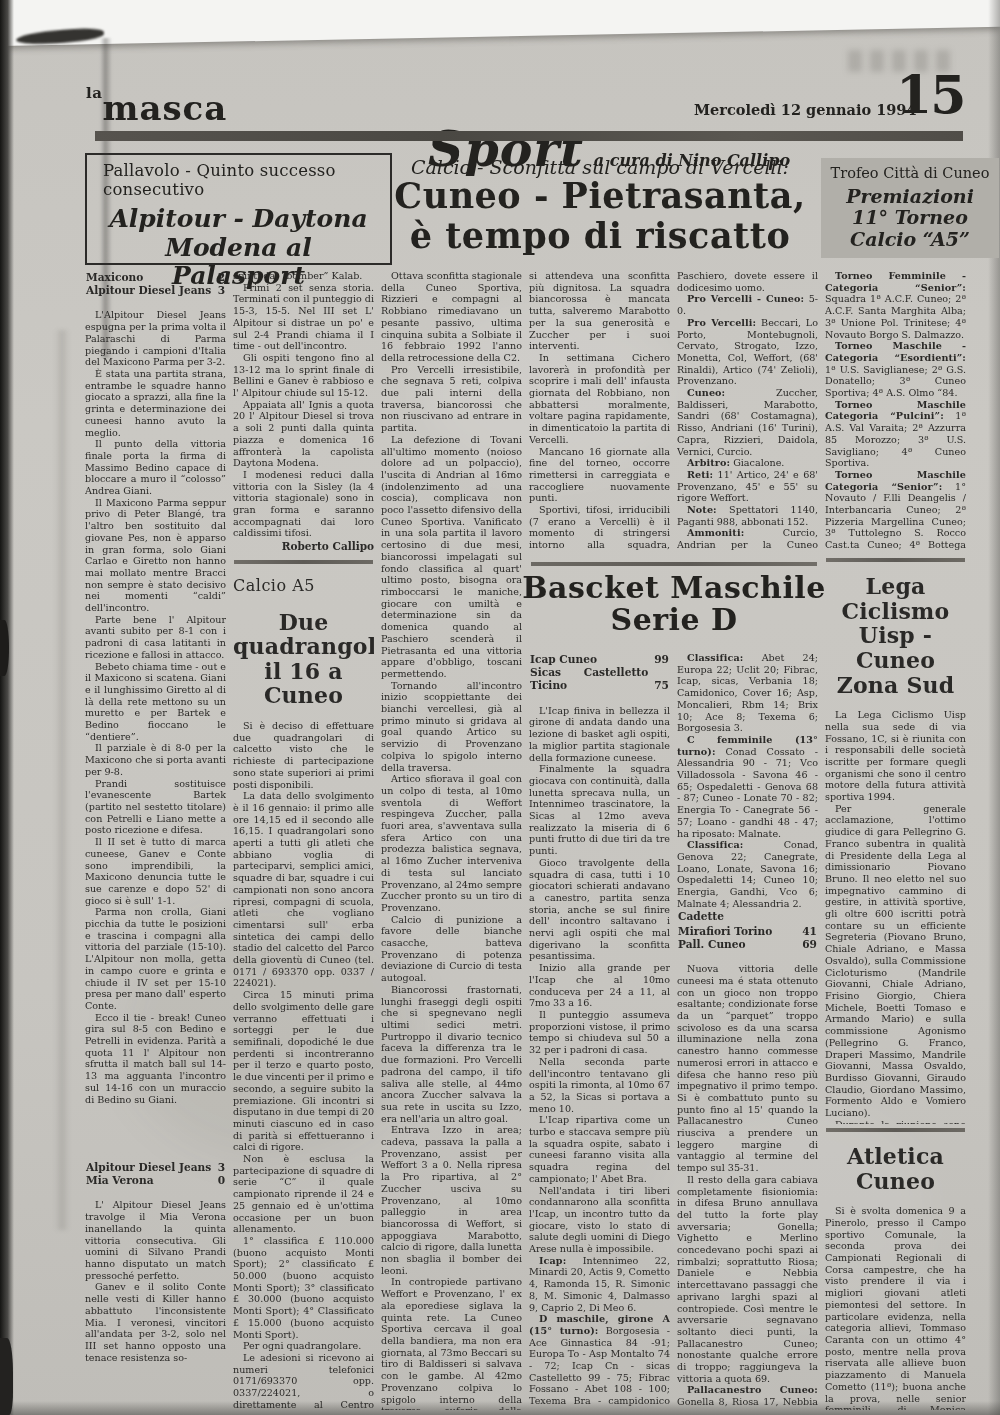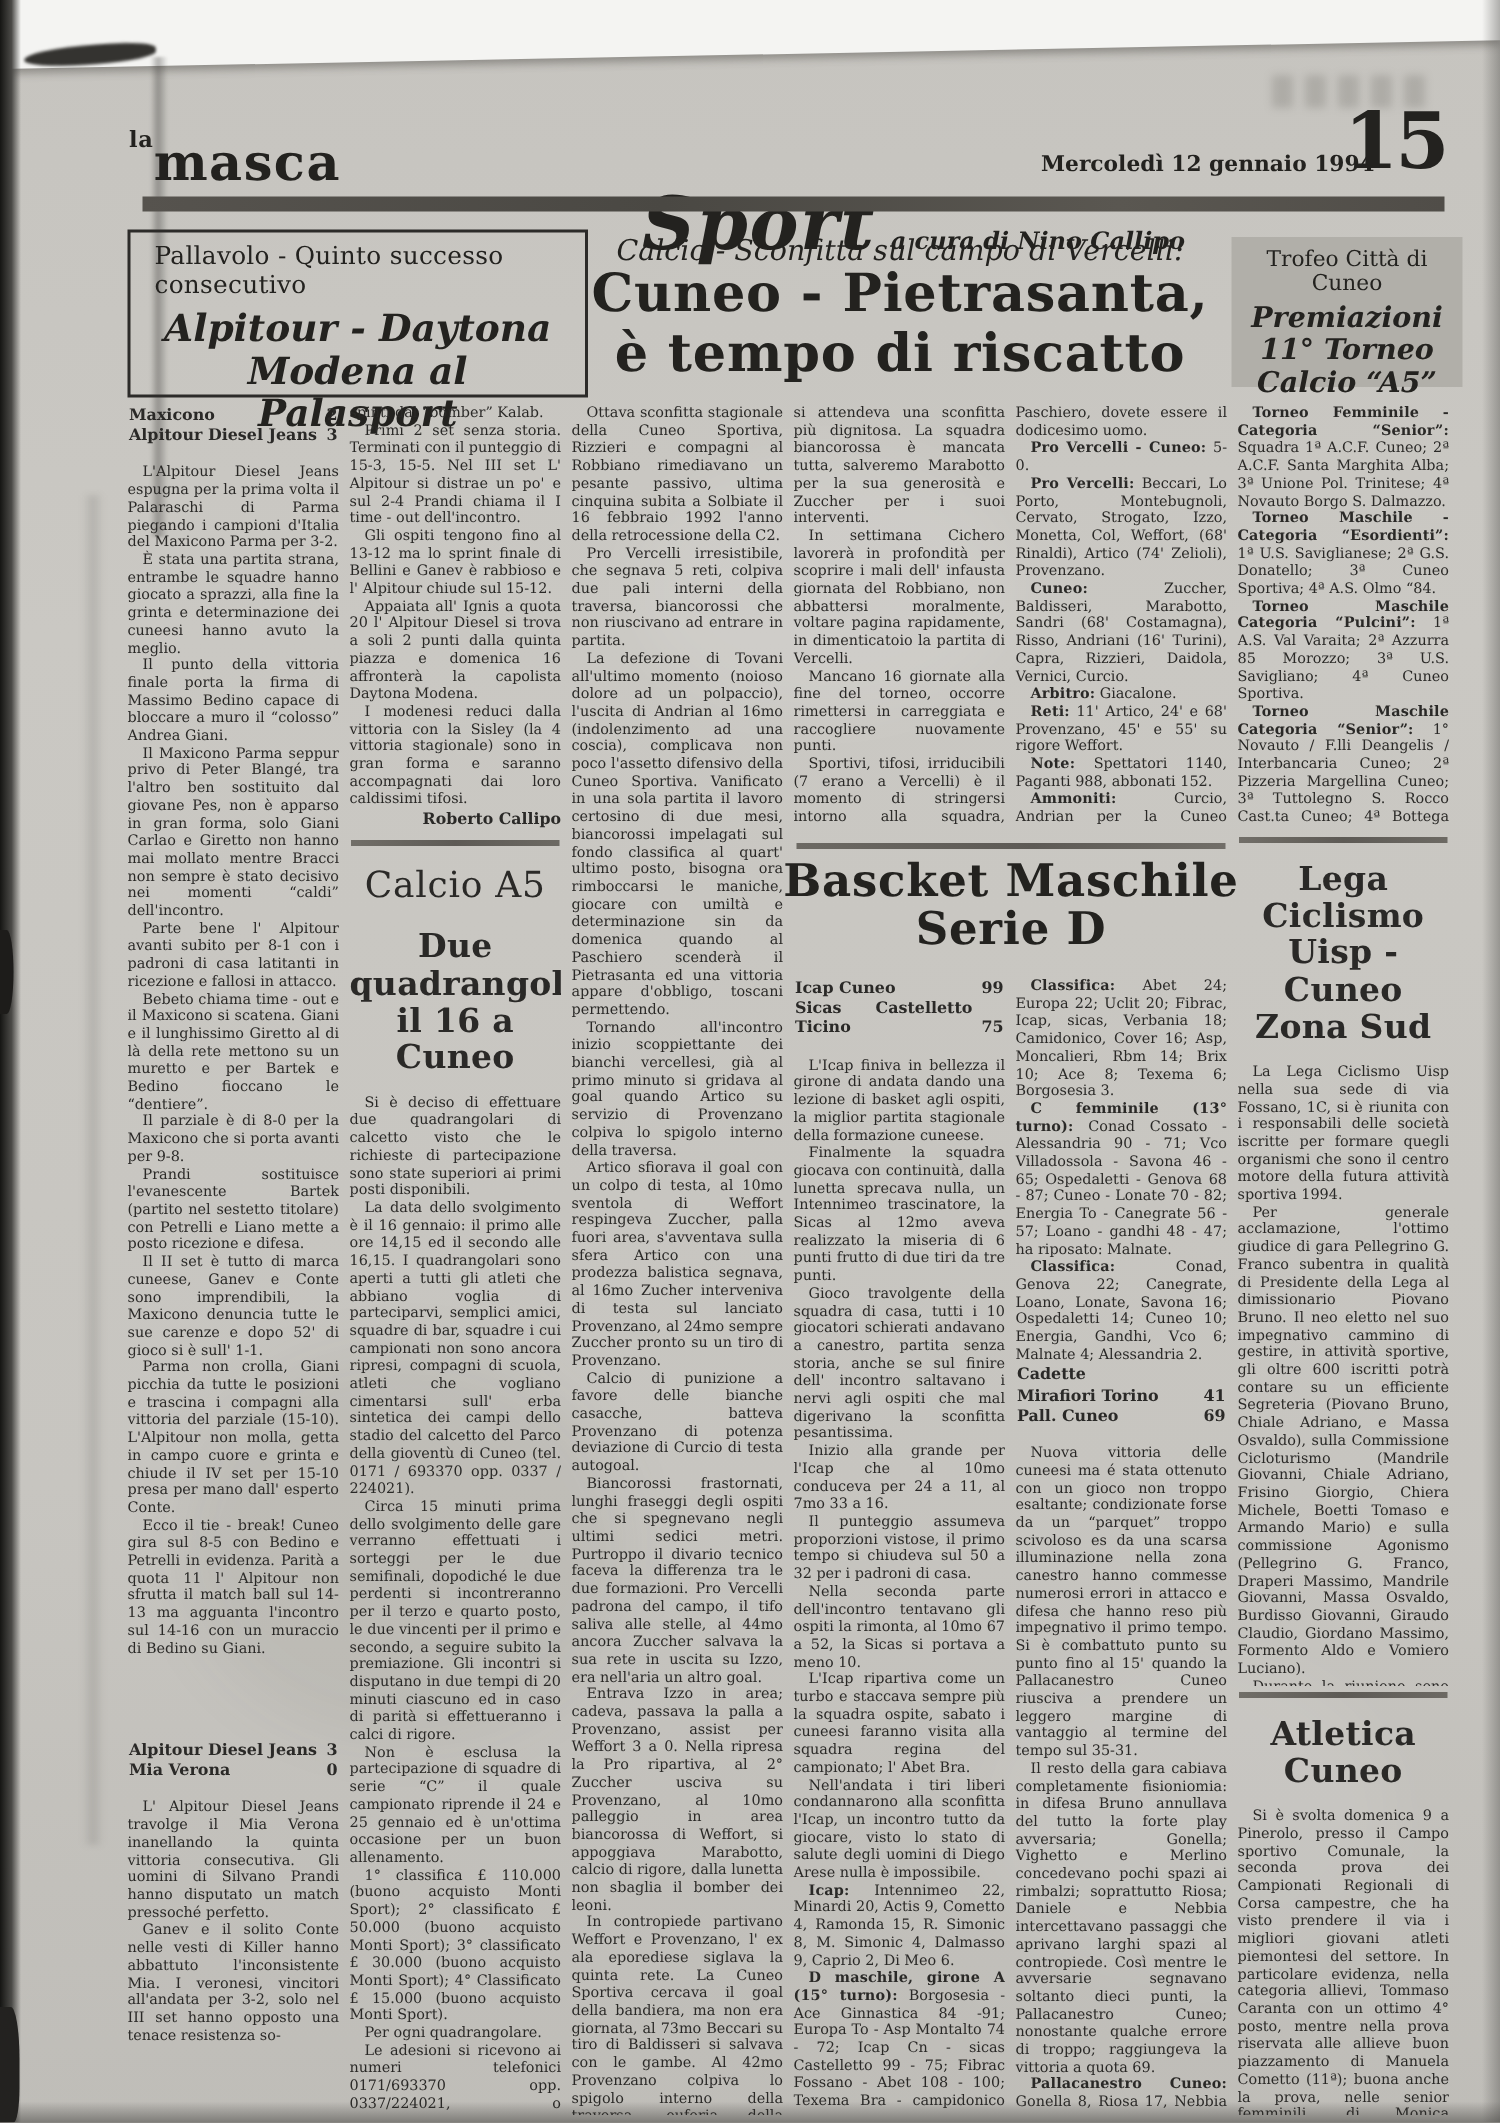--- a/index.html
+++ b/index.html
@@ -28,35 +28,35 @@
   #masthead .sub{font-size:16px;font-weight:bold;font-style:italic;}
   #dateline{position:absolute;left:694px;top:101px;font-size:14.5px;font-weight:bold;}
   #pageno{position:absolute;left:896px;top:64px;font-size:52px;font-weight:bold;letter-spacing:-2px;}
   #header-bar{position:absolute;left:95px;top:131px;width:868px;height:10px;background:linear-gradient(90deg,#56534e,#4a4843 40%,#5a5751 75%,#504d48);}
   
   #volley-box{position:absolute;left:85px;top:153px;width:287px;height:102px;border:2px solid #2c2b29;padding:6px 8px 0;text-align:center;}
   #volley-box .kick{font-size:16.5px;letter-spacing:.2px;text-align:left;padding-left:8px;}
   #volley-box .hl{font-size:25px;font-weight:bold;font-style:italic;line-height:1.14;white-space:pre-line;margin-top:6px;}
   #cuneo-kick{position:absolute;left:380px;top:156px;width:440px;text-align:center;font-size:19px;font-style:italic;}
   #cuneo-hl{position:absolute;left:368px;top:176px;width:464px;text-align:center;font-size:35px;font-weight:bold;line-height:1.14;white-space:pre-line;letter-spacing:.5px;}
-  #trofeo-box{position:absolute;left:821px;top:158px;width:154px;height:100px;background:#b1afa9;text-align:center;padding-top:7px;box-sizing:border-box;}
+  #trofeo-box{position:absolute;left:821px;top:158px;width:178px;height:100px;background:#b1afa9;text-align:center;padding-top:7px;box-sizing:border-box;}
   #trofeo-box .kick{font-size:14.5px;}
   #trofeo-box .hl{font-size:19px;font-weight:bold;font-style:italic;line-height:1.13;white-space:pre-line;margin-top:5px;}
   
   .col{position:absolute;width:141px;overflow:hidden;text-align:justify;font-size:9.6px;line-height:1.22;color:#2a2927;}
   .bp{margin:0;text-indent:10px;}
   .bp.noind{text-indent:0;}
   .bp b{letter-spacing:.1px;}
   .sig{margin:1px 0 15px;text-align:right;font-weight:bold;font-size:10.5px;}
   .score{font-weight:bold;font-size:10.6px;line-height:1.25;margin:1px 1px 12px;}
   .score .shead{margin-bottom:1px;}
   .srow{display:flex;justify-content:space-between;align-items:flex-end;}
   .srow .sn{padding-right:6px;}
   .colrule{height:4px;background:linear-gradient(90deg,#716e68,#5d5a55 50%,#6c6963);margin:2px 1px 12px;}
-  .hsec{text-align:center;font-size:24px;margin:2px 0 14px;letter-spacing:.5px;}
+  .hsec{font-size:16px;margin:2px 0 14px;letter-spacing:.5px;}
   .hbig{text-align:center;font-size:22px;font-weight:bold;line-height:1.12;white-space:pre-line;margin:0 0 12px;letter-spacing:.2px;}
   
   #basket-rule{position:absolute;left:531px;top:562px;width:286px;height:4px;background:linear-gradient(90deg,#6c6963,#5d5a55 55%,#716e68);}
   #basket-title{position:absolute;left:519px;top:572px;width:310px;text-align:center;font-size:30px;font-weight:bold;line-height:1.08;white-space:pre-line;letter-spacing:.5px;}
 </style>
 </head>
 <body>
 
 <div id="canvas">
 

